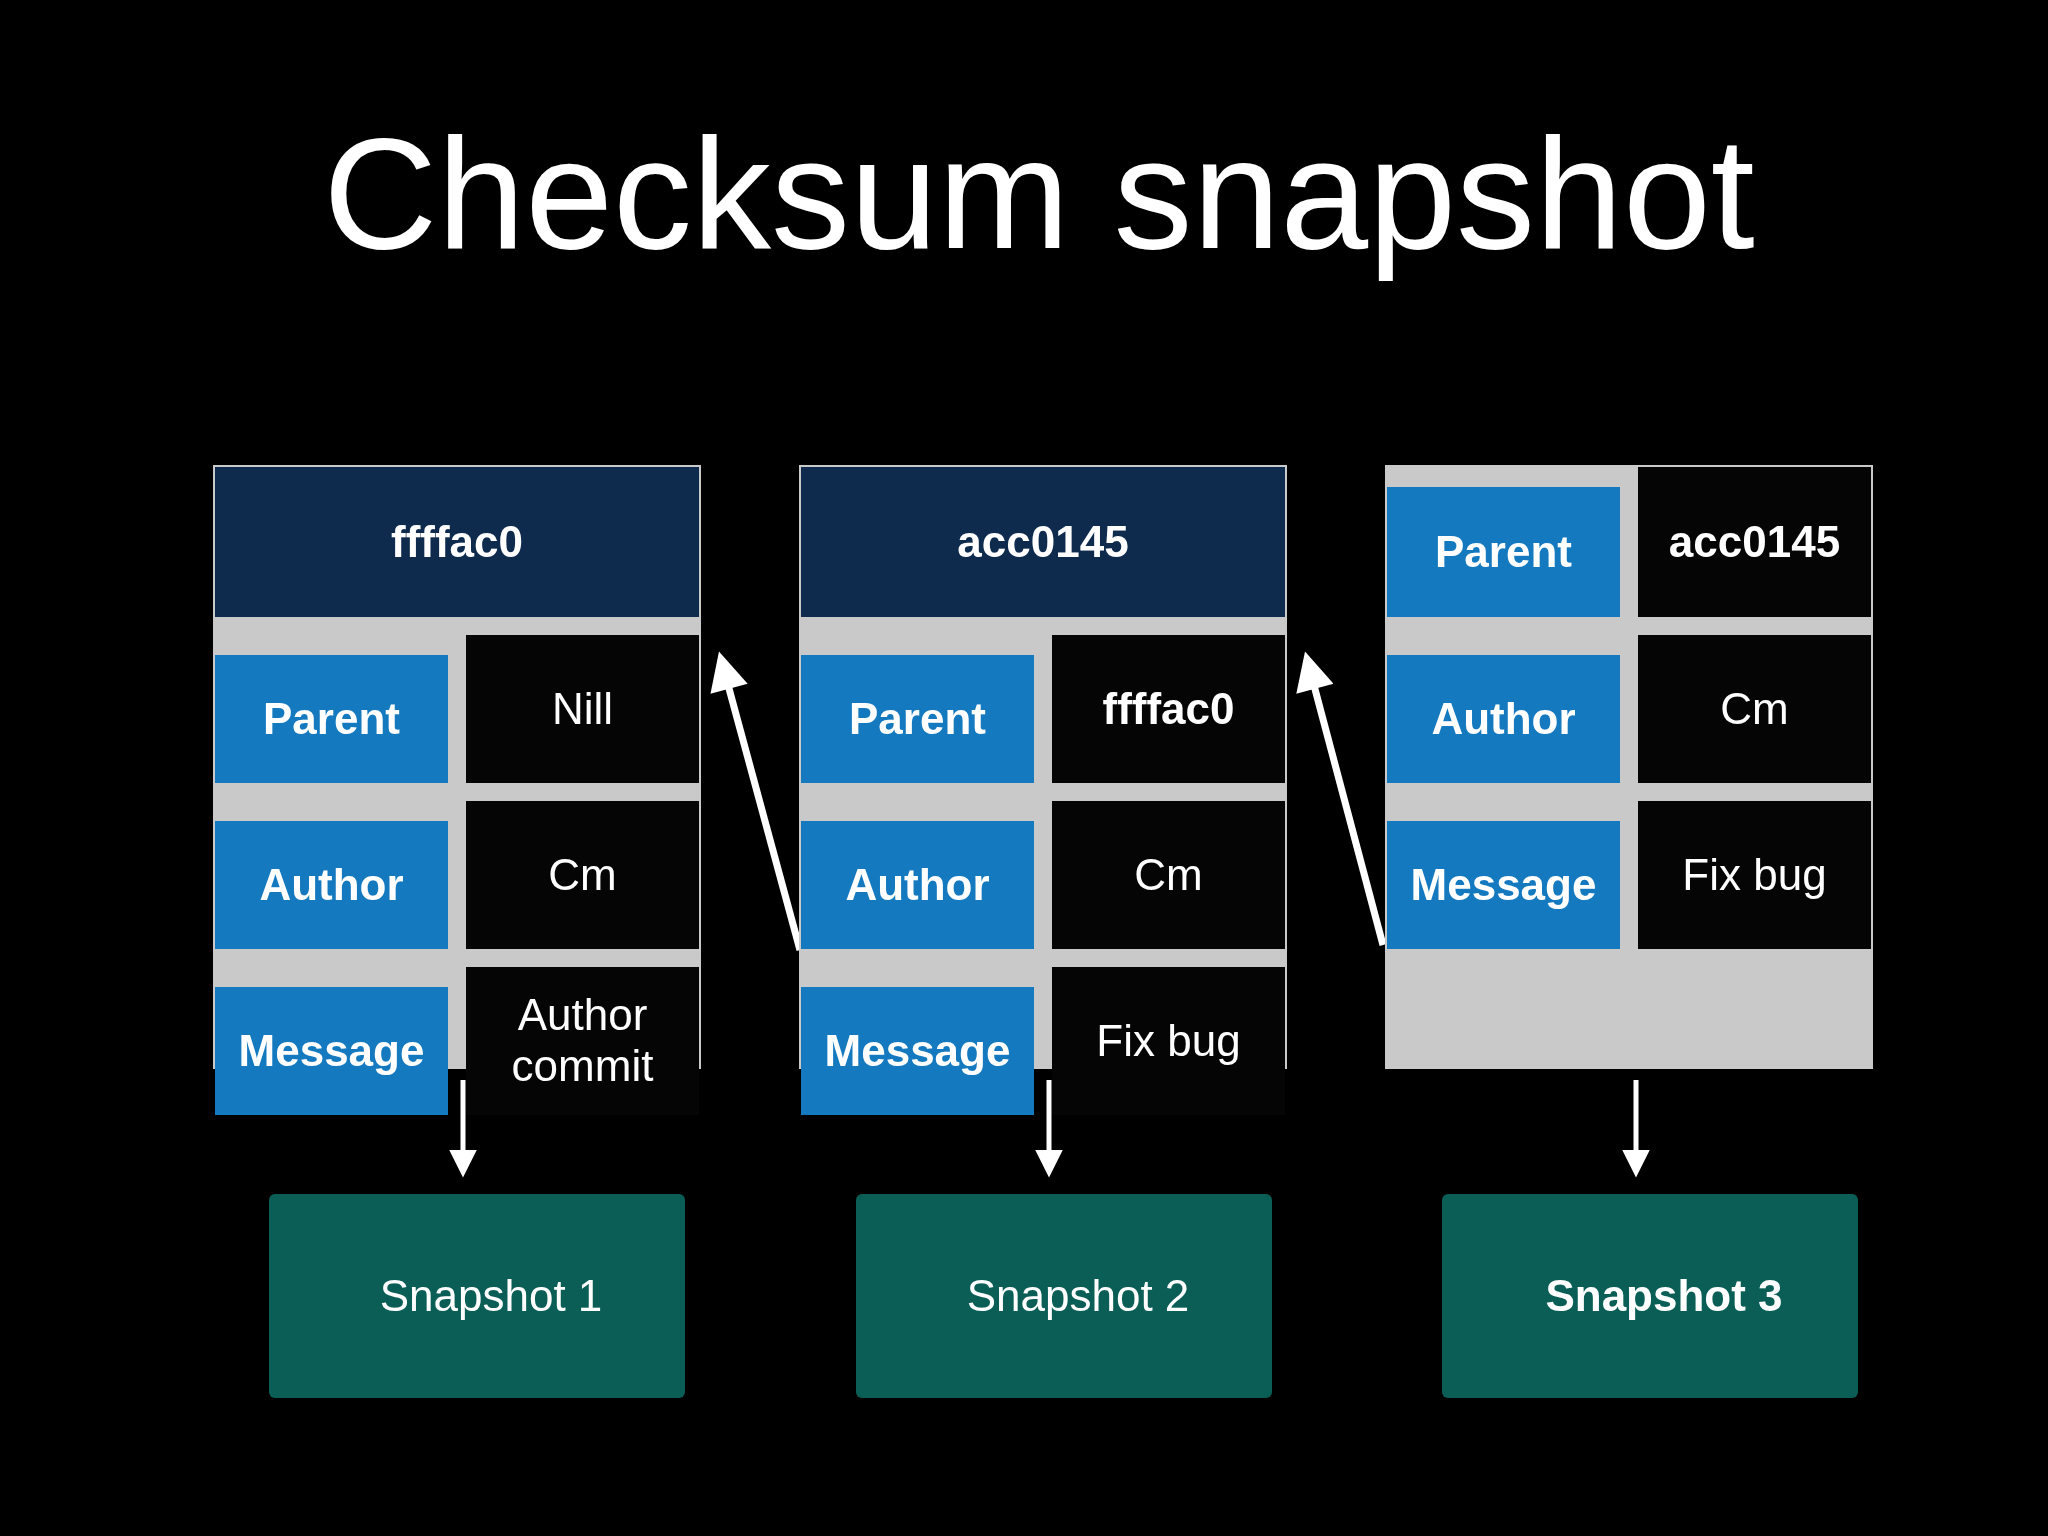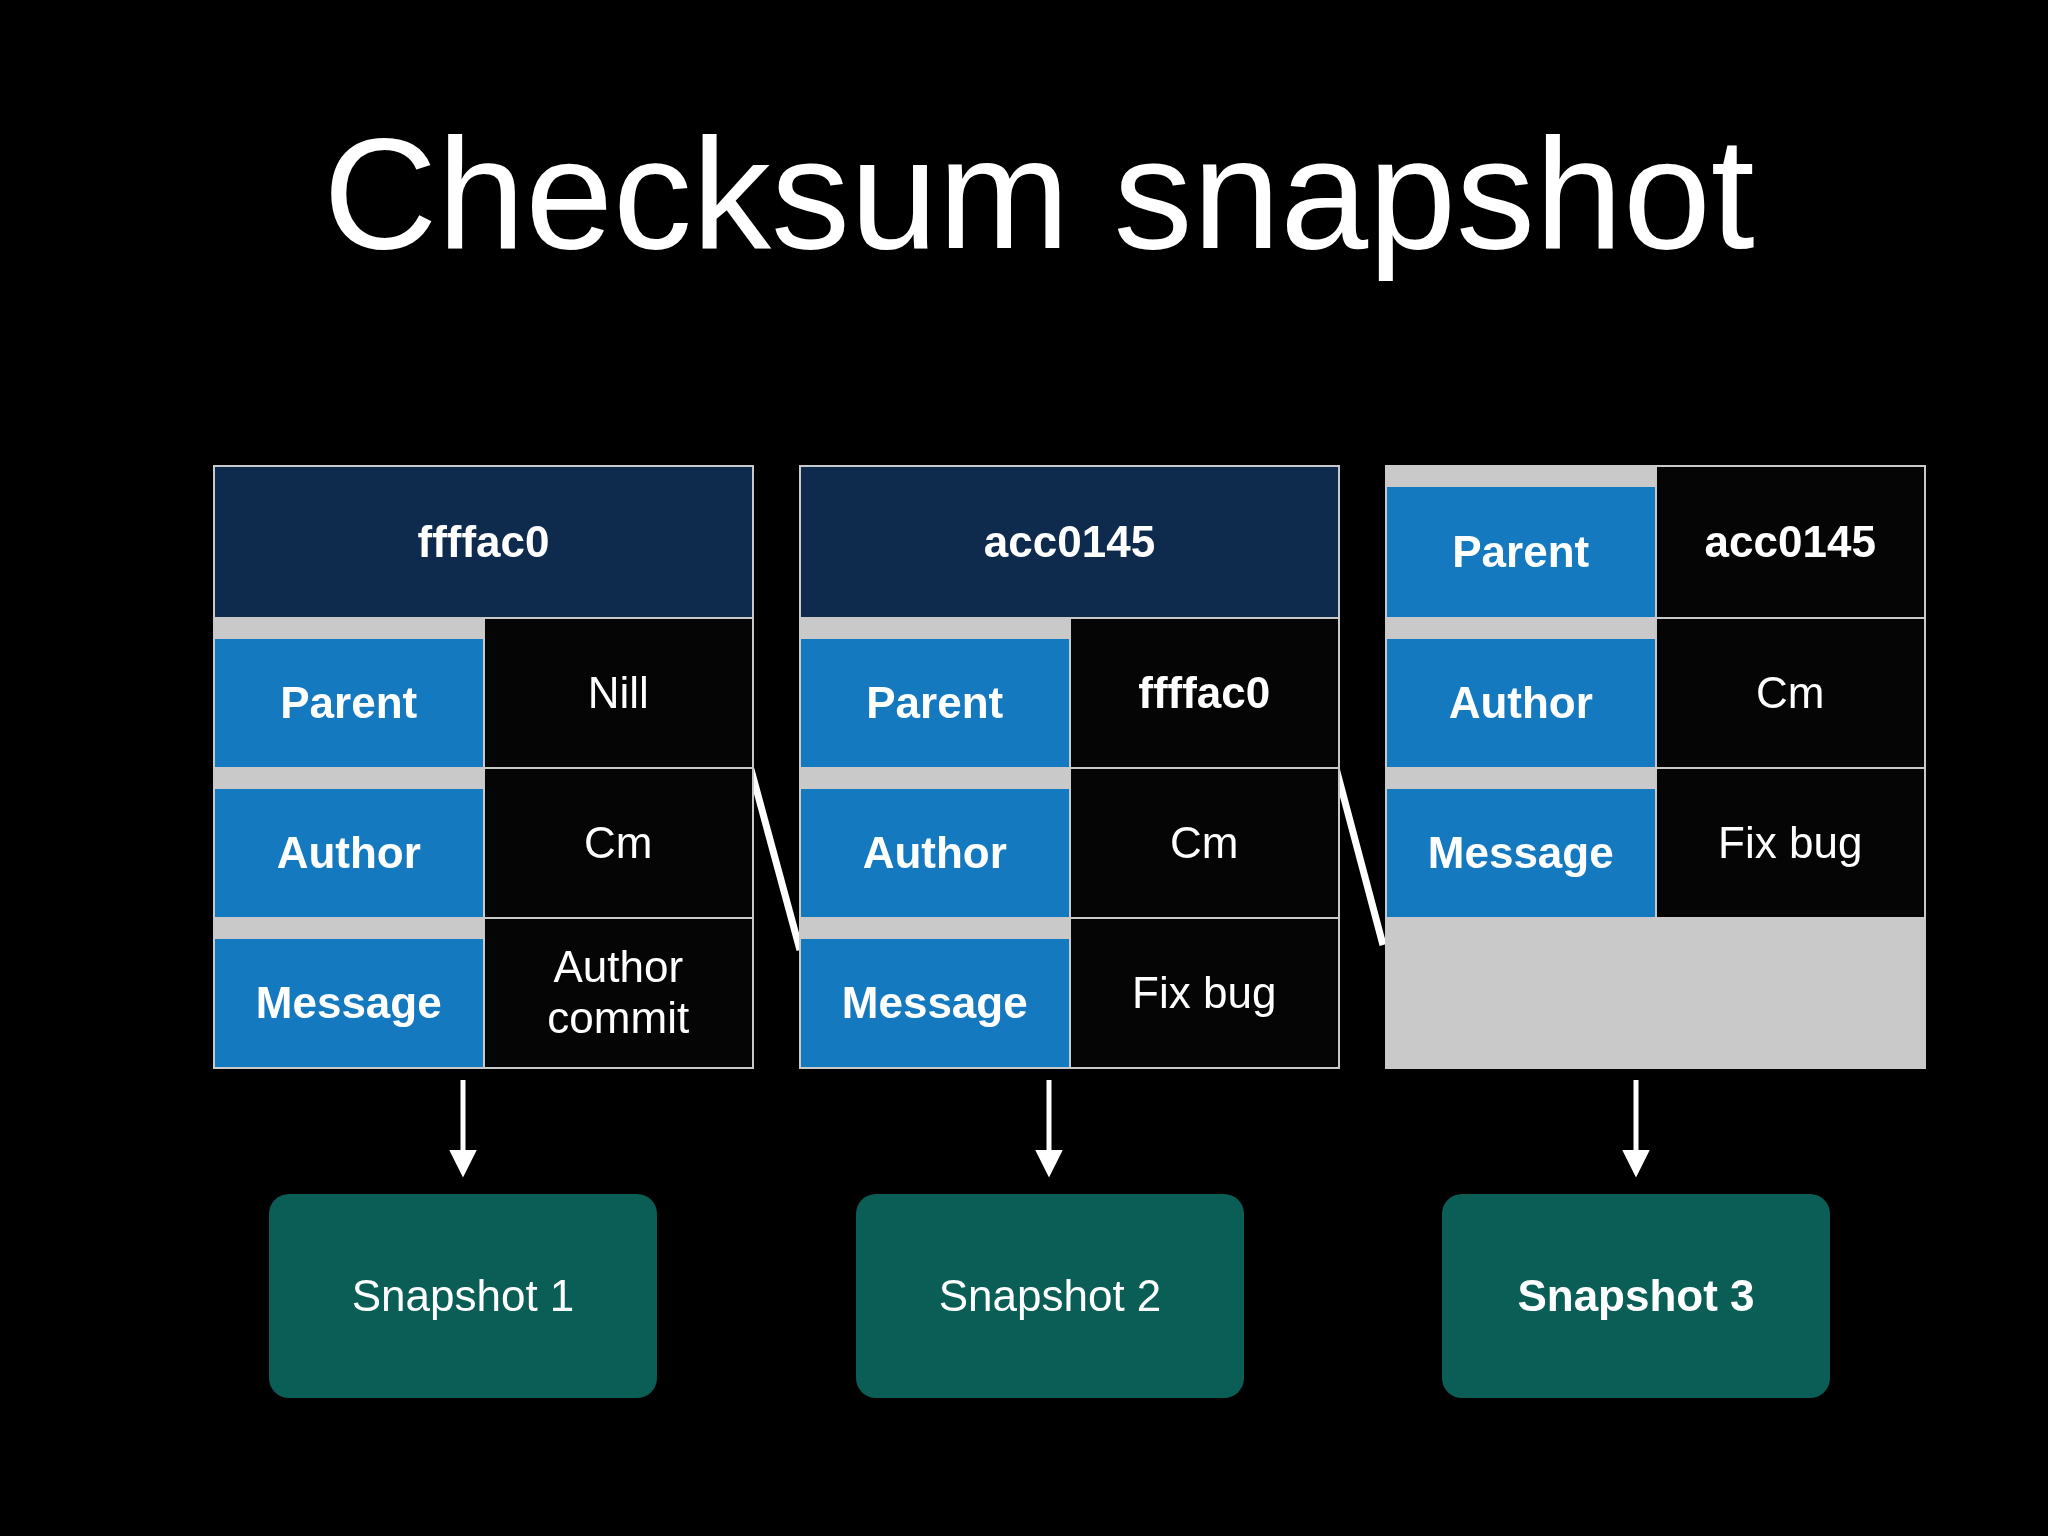--- a/index.html
+++ b/index.html
@@ -33,27 +33,27 @@
   }
   .arrows{
     position:absolute;left:0;top:0;width:2048px;height:1536px;
     pointer-events:none;
   }
   .arrows line{stroke:var(--arrow);}
   .arrow-head{fill:var(--arrow);}
   .commit-table{
     position:absolute;
     top:465px;
-    width:541px;height:604px;
+    width:488px;height:604px;
     box-sizing:border-box;
     background:var(--border);
     display:grid;
     grid-template-columns:1fr 1fr;
     grid-template-rows:150px 148px 148px 148px;
-    gap:2px;
+    gap:18px;
     padding:2px;
   }
   .cell{
     display:flex;
     align-items:center;
     justify-content:center;
     text-align:center;
     font-size:44px;
     line-height:1.15;
     padding:0 12px;
@@ -72,27 +72,28 @@
   .value{
     background:var(--value-black);
     font-weight:400;
   }
   .value.bold{font-weight:700;}
   .snapshot{
     position:absolute;
     top:1194px;
     width:388px;height:204px;
     background:var(--snapshot-teal);
-    border-radius:20px;
+    border-radius:6px;
     display:flex;
     align-items:center;
     justify-content:center;
     font-size:44px;
     font-weight:400;
     color:var(--text);
+    padding-left:28px;
   }
   .t1{left:213px;} .t2{left:799px;} .t3{left:1385px;}
   .s1{left:269px;} .s2{left:856px;} .s3{left:1442px;font-weight:bold;}
 </style>
 </head>
 <body>
 
 <div class="slide">
 
   <h1 class="title">Checksum snapshot</h1>

